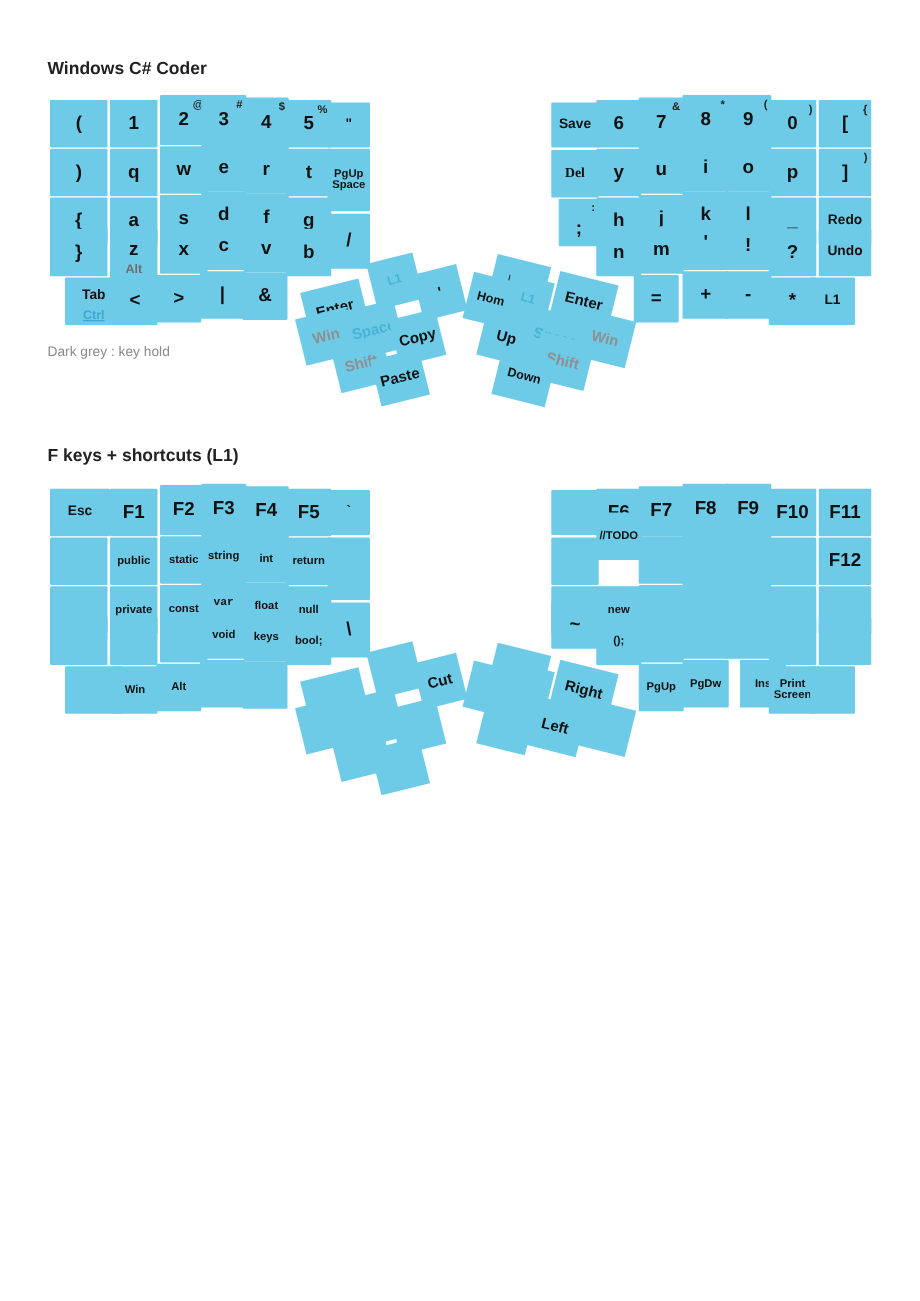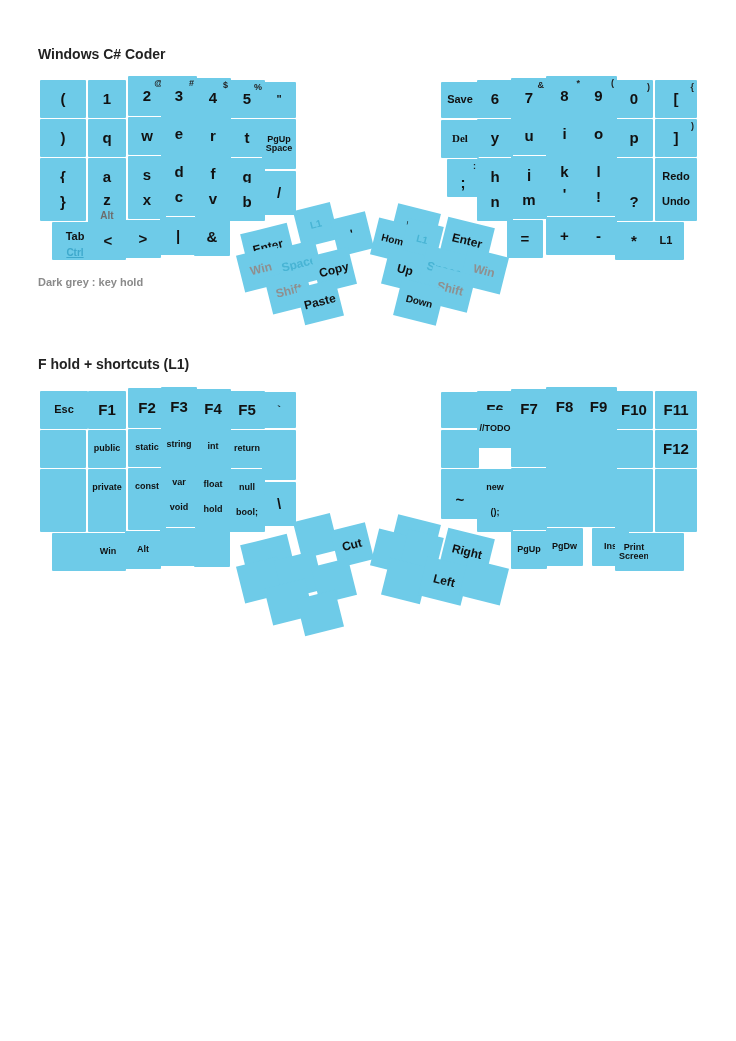--- a/index.html
+++ b/index.html
@@ -5,21 +5,21 @@
   html,body{margin:0;padding:0;}
   body{
     width:736px;height:1041px;background:#ffffff;
     font-family:"Liberation Sans", sans-serif;
     color:#1a1a1a;position:relative;overflow:hidden;
   }
   .layer-title{
     position:absolute;font-size:14px;font-weight:bold;color:#222;
   }
   .note{
-    position:absolute;font-size:11px;font-weight:bold;color:#8a8a8a;
+    position:absolute;font-size:11px;font-weight:normal;color:#8a8a8a;
   }
   .key{
     position:absolute;background:#6ecbe8;box-sizing:border-box;
     border-radius:1px;
   }
   .key .main{
     position:absolute;left:0;right:0;top:50%;transform:translateY(-50%);
     text-align:center;font-size:15px;font-weight:bold;color:#111;
     line-height:1.05;
   }
@@ -316,21 +316,21 @@
   </div>
 <div class="key" style="left:615px;top:222px;width:38px;height:38px;">
     <span class="main">*</span>
   </div>
 <div class="key" style="left:648px;top:222px;width:36px;height:38px;">
     <span class="main sm">L1</span>
   </div>
 
 <div class="note" style="left:38px;top:276px;">Dark grey : key hold</div>
 
-<div class="layer-title" style="left:38px;top:356px;">F hold + shortcuts (L1)</div>
+<div class="layer-title" style="left:38px;top:356px;">F keys + shortcuts (L1)</div>
 
 <div class="key" style="left:40px;top:391px;width:48px;height:38px;">
     <span class="main sm">Esc</span>
   </div>
 <div class="key" style="left:88px;top:391px;width:38px;height:38px;">
     <span class="main">F1</span>
   </div>
 <div class="key" style="left:128px;top:388px;width:38px;height:40px;">
     <span class="main">F2</span>
   </div>
@@ -371,21 +371,21 @@
 
 <div class="key" style="left:40px;top:469px;width:46px;height:38px;">
     <span class="main xs"></span>
   </div>
 <div class="key" style="left:88px;top:469px;width:38px;height:38px;">
     <span class="main xs">private</span>
   </div>
 <div class="key" style="left:128px;top:468px;width:38px;height:38px;">
     <span class="main xs">const</span>
   </div>
-<div class="key" style="left:161px;top:464px;width:36px;height:38px;">
+<div class="key" style="left:161px;top:464px;width:36px;height:38px;font-family:Liberation Mono, monospace;">
     <span class="main xs">var</span>
   </div>
 <div class="key" style="left:195px;top:466px;width:36px;height:38px;">
     <span class="main xs">float</span>
   </div>
 <div class="key" style="left:229px;top:469px;width:36px;height:38px;">
     <span class="main xs">null</span>
   </div>
 <div class="key" style="left:262px;top:482px;width:34px;height:44px;">
     <span class="main">\</span>
@@ -397,21 +397,21 @@
 <div class="key" style="left:88px;top:494px;width:38px;height:38px;">
     <span class="main xs"></span>
   </div>
 <div class="key" style="left:128px;top:492px;width:38px;height:38px;">
     <span class="main xs"></span>
   </div>
 <div class="key" style="left:161px;top:489px;width:36px;height:38px;">
     <span class="main xs">void</span>
   </div>
 <div class="key" style="left:195px;top:491px;width:36px;height:38px;">
-    <span class="main xs">hold</span>
+    <span class="main xs">keys</span>
   </div>
 <div class="key" style="left:229px;top:494px;width:36px;height:38px;">
     <span class="main xs">bool;</span>
   </div>
 
 <div class="key" style="left:52px;top:533px;width:46px;height:38px;">
     <span class="main xs"></span>
   </div>
 <div class="key" style="left:90px;top:533px;width:36px;height:38px;">
     <span class="main xs">Win</span>

